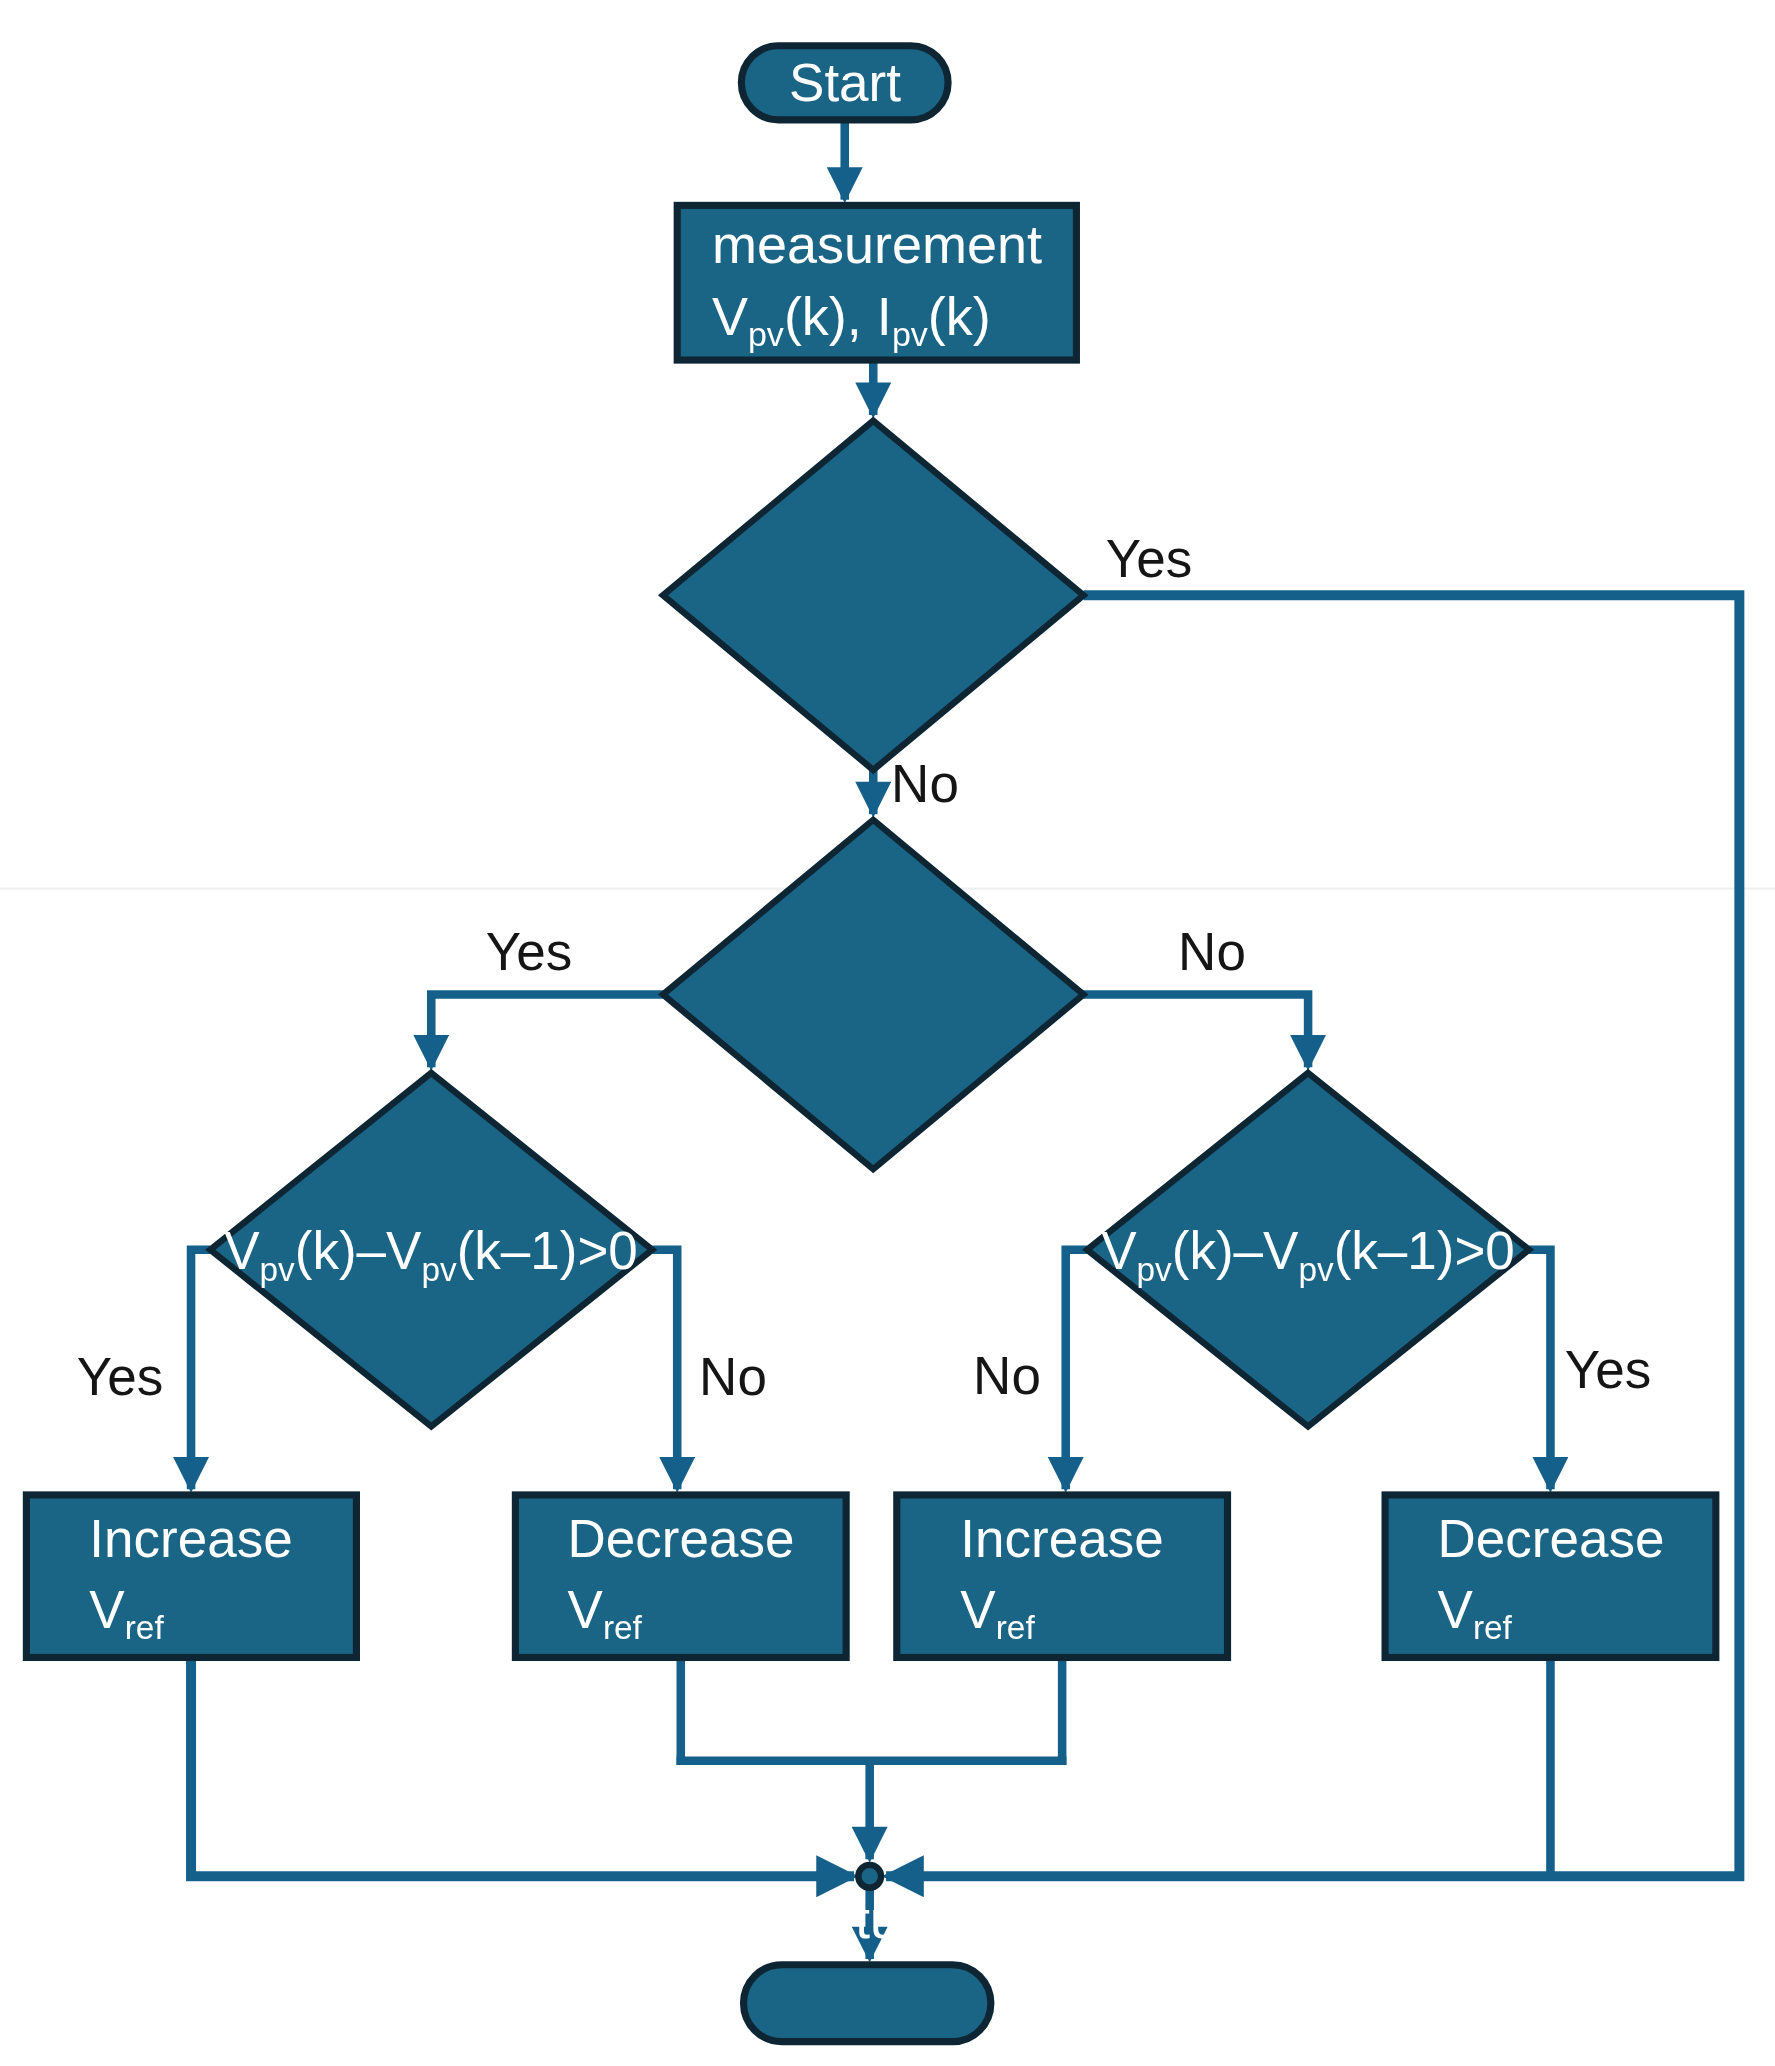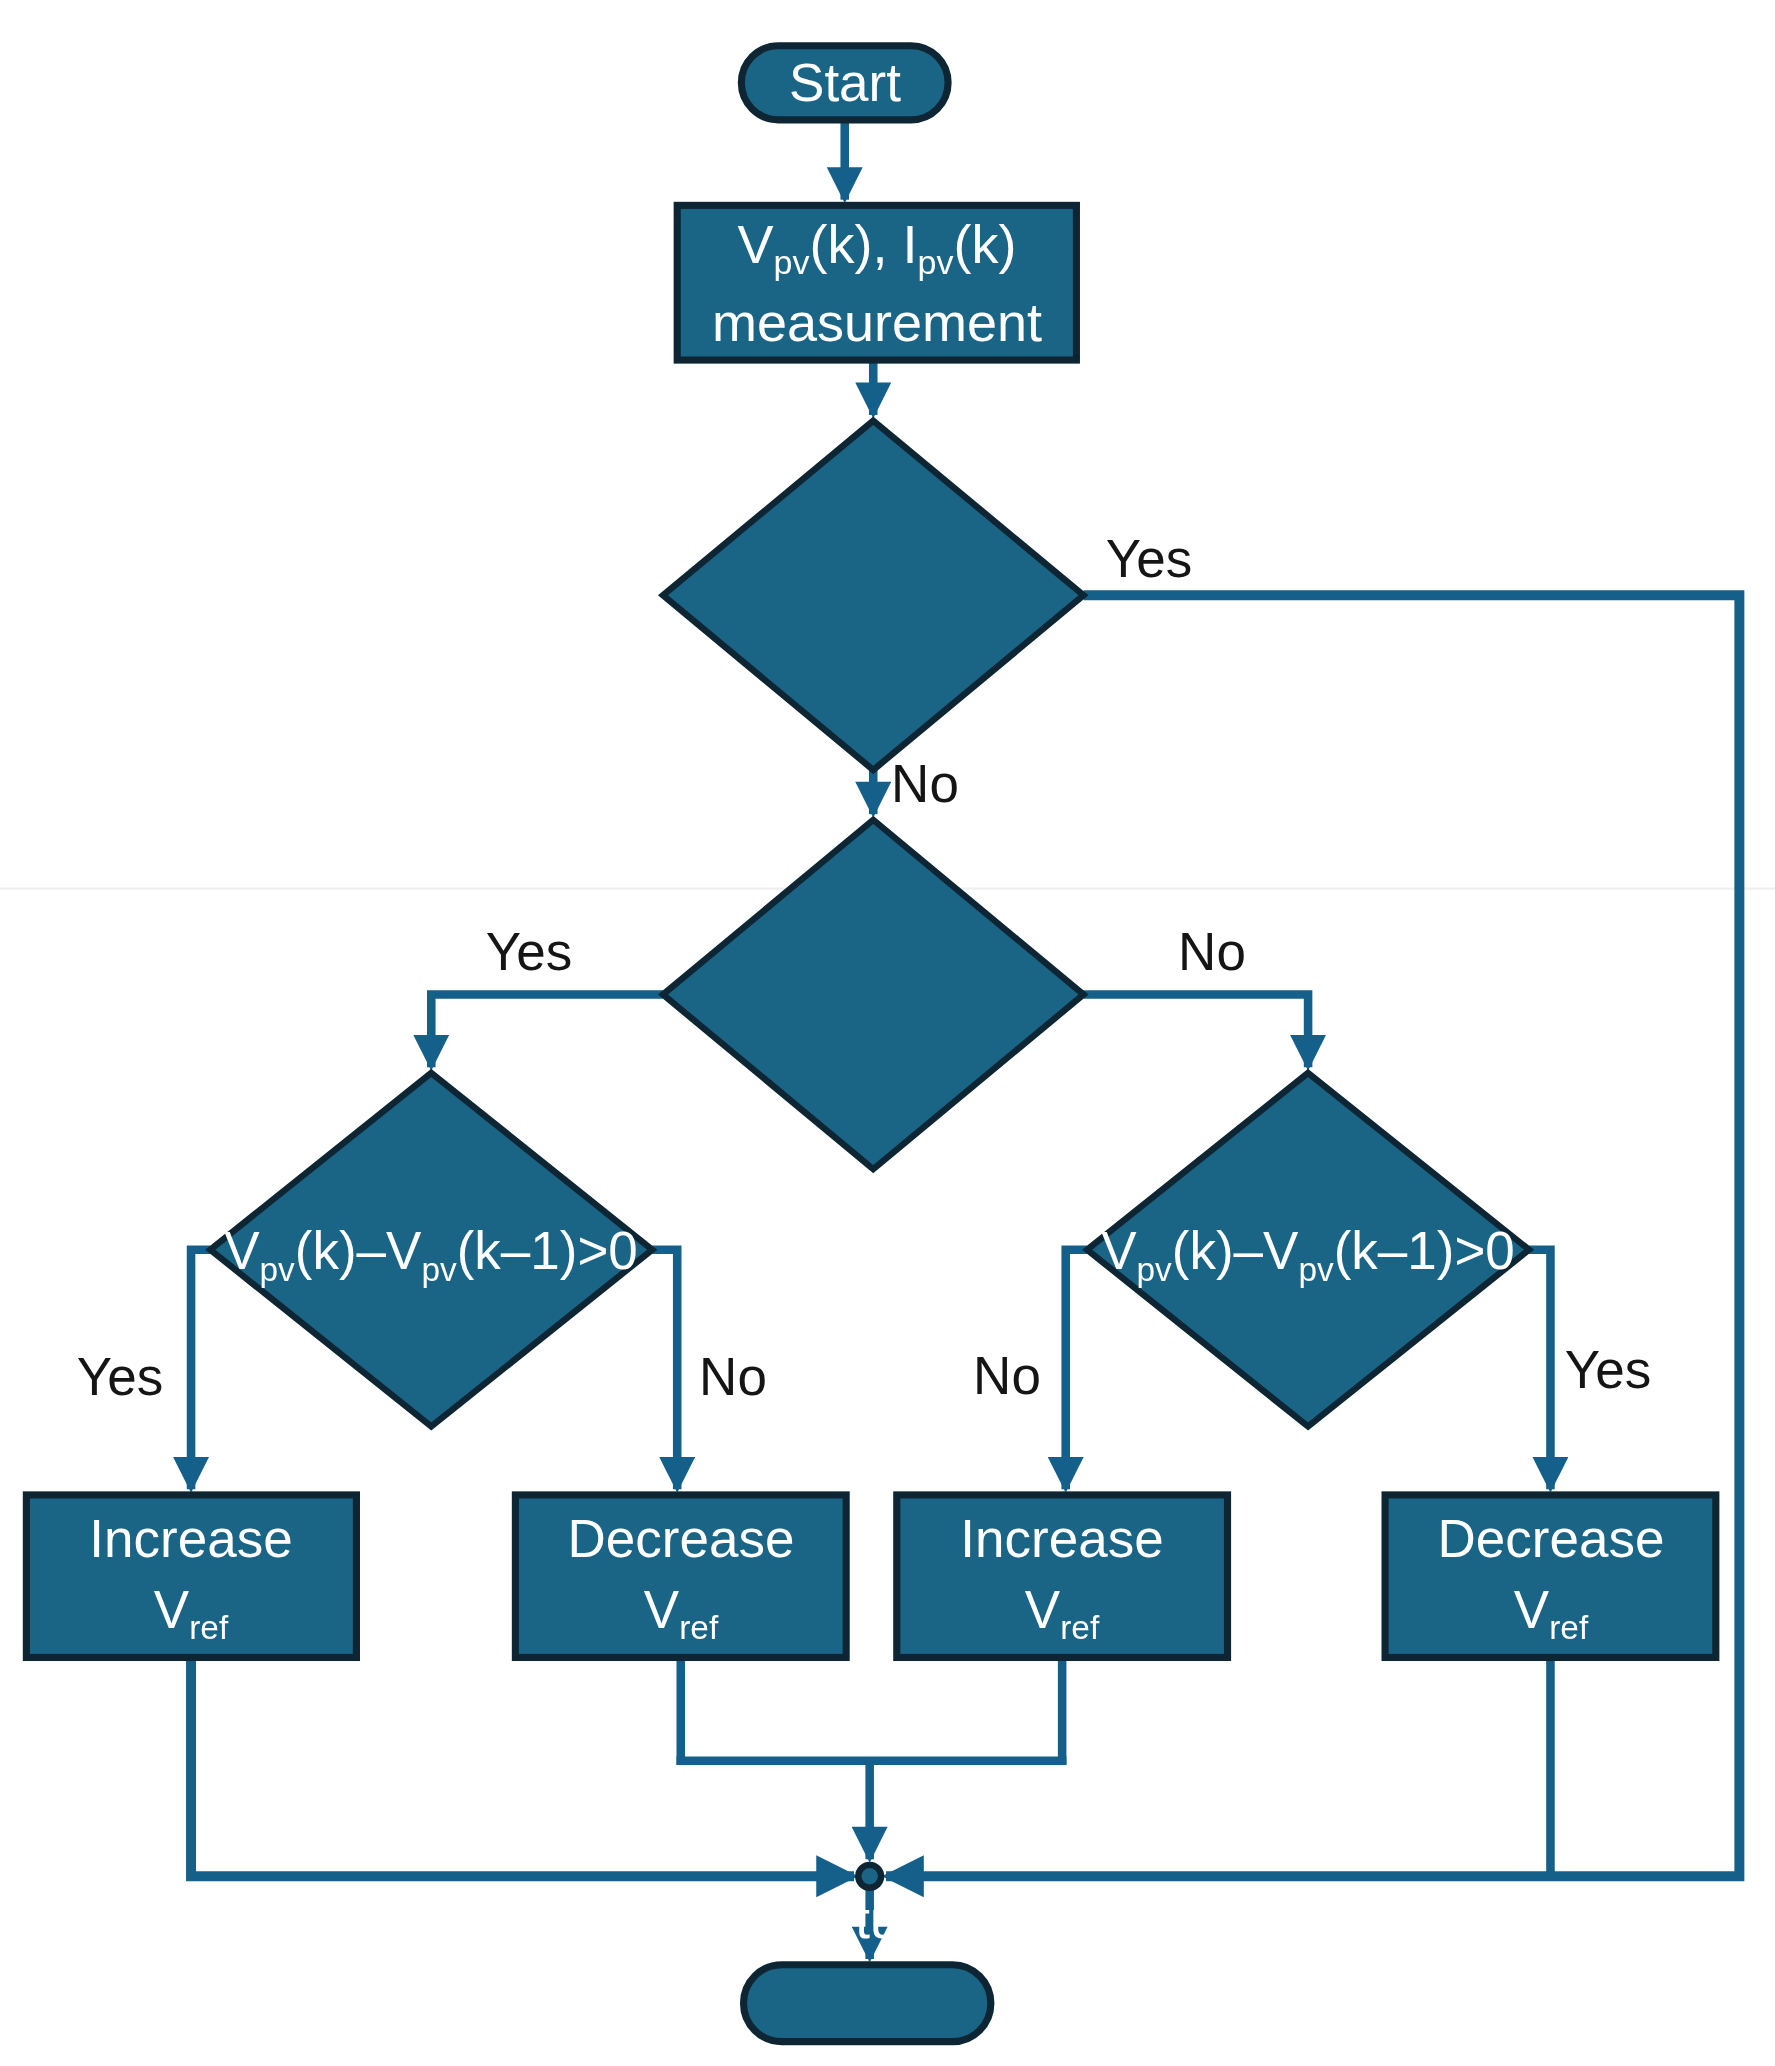--- a/index.html
+++ b/index.html
@@ -21,21 +21,21 @@
   .arrowhead{fill:var(--connector);}
   .shape{fill:var(--shape-fill);stroke:var(--shape-stroke);}
   .proc{stroke-width:10px;}
   .dec{stroke-width:9px;}
   .pill{stroke-width:10px;}
   .mergedot{fill:var(--shape-fill);stroke:var(--shape-stroke);stroke-width:9px;}
   .seam{fill:#edeff0;}
   .nlabel{
     position:absolute;transform:translate(-50%,-50%);
     color:var(--node-text);font-size:53px;line-height:1.34;
-    text-align:center;white-space:nowrap;
+    white-space:nowrap;
   }
   .eq{font-size:53px;}
   .meas{font-size:54px;}
   .sub{font-size:0.63em;vertical-align:-0.34em;}
   .elabel{
     position:absolute;transform:translate(-50%,-50%);
     color:var(--edge-label);font-size:53px;white-space:nowrap;
   }
 </style>
 </head>
@@ -80,22 +80,22 @@
     <rect class="shape proc" x="723" y="2097" width="464" height="228"></rect>
     <rect class="shape proc" x="1258" y="2097" width="464" height="228"></rect>
     <rect class="shape proc" x="1943" y="2097" width="464" height="228"></rect>
     <circle class="mergedot" cx="1220" cy="2632" r="16"></circle>
     <rect class="shape pill" x="1043" y="2756" width="347" height="108" rx="54"></rect>
   </svg>
 
   <div class="nlabel" style="left:845px;top:83px;">Start</div>
 
   <div class="nlabel meas" style="left:877px;top:283px;">
+    <div>measurement</div>
     <div><span>V</span><span class="sub">pv</span><span>(k), I</span><span class="sub">pv</span><span>(k)</span></div>
-    <div>measurement</div>
   </div>
 
 
 
   <div class="nlabel eq" style="left:431px;top:1254px;"><span>V</span><span class="sub">pv</span><span>(k)–V</span><span class="sub">pv</span><span>(k–1)&gt;0</span></div>
 
   <div class="nlabel eq" style="left:1308px;top:1254px;"><span>V</span><span class="sub">pv</span><span>(k)–V</span><span class="sub">pv</span><span>(k–1)&gt;0</span></div>
 
   <div class="nlabel" style="left:191px;top:1577px;">
     <div>Increase</div>

